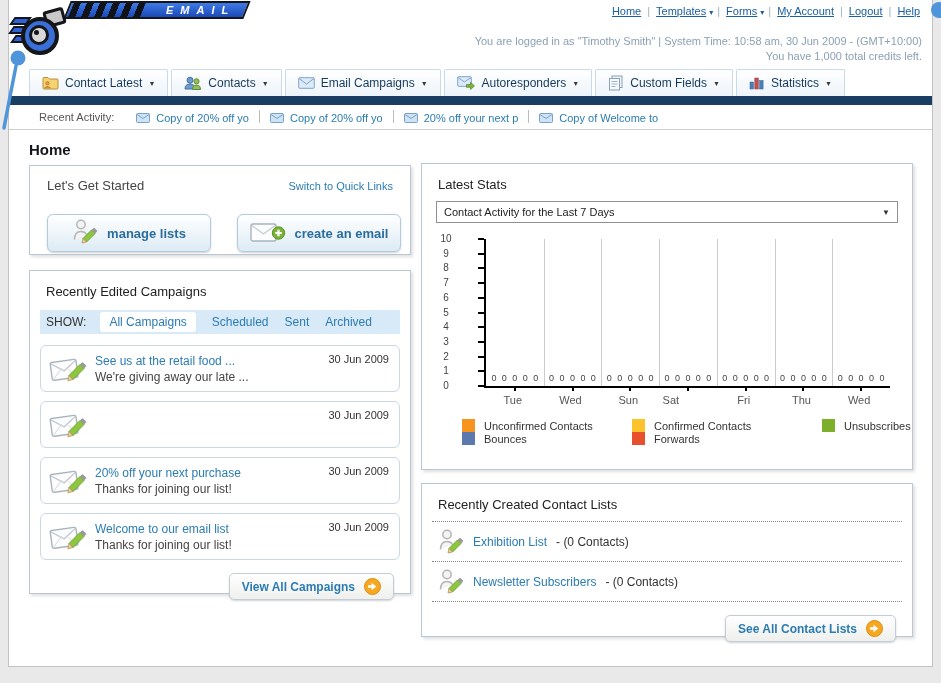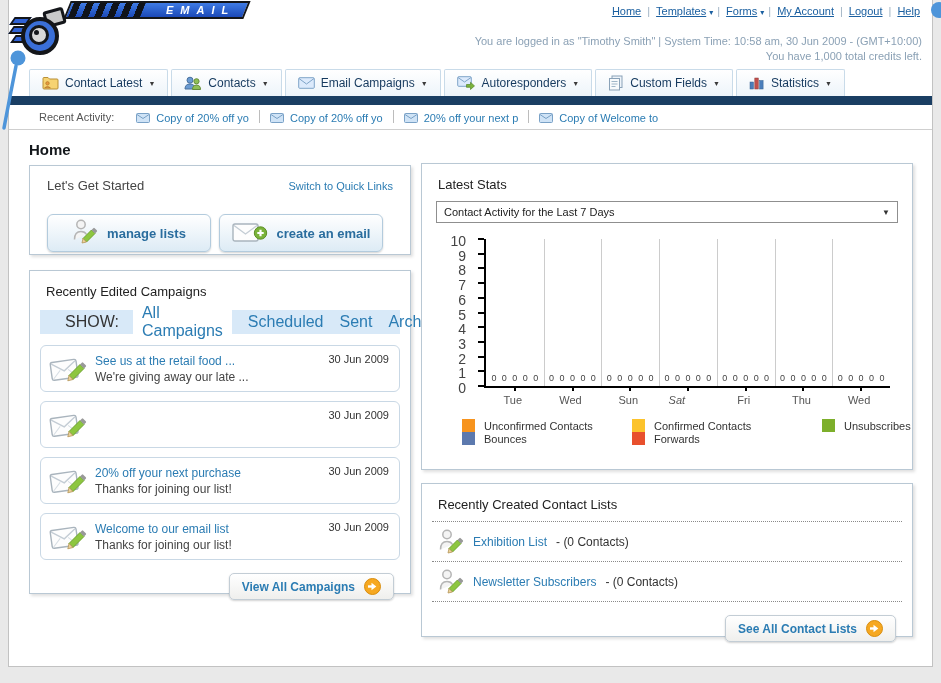--- a/index.html
+++ b/index.html
@@ -56,27 +56,27 @@
 
   
   .page-title { margin:11px 0 0 20px; font-size:15px; font-weight:bold; color:#14181c; }
   .panel { position:absolute; background:#fff; border:1px solid #b9c8d4; box-shadow:2px 2px 3px rgba(0,0,0,0.13); }
   .panel-title { font-size:13px; color:#222; padding:13px 16px 9px; }
 
   #get-started { left:20px; top:165px; width:380px; height:88px; }
   .gs-head { display:flex; justify-content:space-between; align-items:center; padding:12px 17px 9px; }
   .gs-title { font-size:13px; color:#444; }
   .gs-link { font-size:11px; color:#2b7cb3; }
-  .gs-buttons { display:flex; gap:8px; padding:12px 17px; }
+  .gs-buttons { display:flex; gap:26px; padding:12px 17px; }
   .big-btn { flex:0 0 162px; height:36px; border:1px solid #b3cbdd; border-radius:6px; background:linear-gradient(#ffffff,#ddebf5);
              display:flex; align-items:center; justify-content:center; gap:9px; font-family:"Liberation Sans",sans-serif;
              font-weight:bold; font-size:13px; color:#2a6d9e; box-shadow:0 1px 2px rgba(0,0,0,.18); cursor:pointer; }
 
   #campaigns { left:20px; top:270px; width:380px; height:322px; }
-  .showbar { display:flex; align-items:center; gap:14px; height:24px; margin:2px 10px 0; background:#d8e9f8; padding:0 25px; font-size:16px; color:#333; }
+  .showbar { display:flex; align-items:center; gap:14px; height:24px; margin:2px 10px 0; background:#d8e9f8; padding:0 6px; font-size:12px; color:#333; }
   .filter { color:#2b7cb3; }
   .filter.active { background:#fff; padding:3px 9px; border-radius:3px; }
   .cards { display:flex; flex-direction:column; gap:9px; margin:11px 10px 0; }
   .card { display:flex; align-items:center; border:1px solid #c9d8e5; border-radius:6px; padding:4px 10px 4px 8px; min-height:37px; background:#fff; cursor:pointer; }
   .cardicon { margin-right:8px; }
   .cardicon svg { display:block; }
   .cardtitle { display:block; font-size:12px; color:#2b7cb3; }
   .cardsub { font-size:12px; color:#444; margin-top:2px; }
   .carddate { margin-left:auto; align-self:flex-start; padding-top:3px; font-size:11px; color:#333; }
   .btnrow { text-align:right; margin:13px 16px 0 0; }
@@ -86,21 +86,21 @@
   .action-btn svg { display:block; }
 
   #stats { left:412px; top:163px; width:490px; height:305px; }
   .dropdown { margin:0 14px; height:20px; border:1px solid #8f8f8f; display:flex; align-items:center; justify-content:space-between; padding:0 7px; font-size:11px; color:#222; background:#fff; cursor:pointer; }
   .ddcaret { font-size:8px; color:#333; }
 
   .chart { position:relative; margin:16px 0 0 22px; height:172px; }
   .plot { position:absolute; left:40px; top:0; width:404px; height:147px; border-left:2px solid #000; border-bottom:2px solid #000; }
   .gridline { position:absolute; top:0; bottom:0; width:1px; background:#ccc; }
   .ylabels { position:absolute; left:0; top:0; width:34px; height:147px; }
-  .ylab { position:absolute; right:12px; width:22px; text-align:right; font-size:14px; color:#444; }
+  .ylab { position:absolute; right:21px; width:22px; text-align:center; font-size:10px; color:#444; }
   .ytick { position:absolute; left:-8px; width:6px; height:2px; background:#000; }
   .vgroup { position:absolute; bottom:3px; display:flex; justify-content:space-evenly; }
   .zval { font-size:9px; color:#444; }
   .xtick { position:absolute; top:100%; width:2px; height:5px; background:#000; }
   .xlab { position:absolute; top:155px; text-align:center; font-size:11px; color:#555; }
 
   .legend { margin:8px 0 0 40px; display:grid; grid-template-columns:170px 190px auto; }
   .lgitem { display:flex; align-items:center; font-size:11px; color:#333; }
   .lgsq { width:13px; height:13px; display:inline-block; margin-right:9px; }
 
@@ -470,21 +470,21 @@
             <span class="zval">0</span>
             <span class="zval">0</span>
             <span class="zval">0</span>
             <span class="zval">0</span>
           </div>
           <div class="xtick" style="left: 374.1px;"></div>
         </div>
     <div class="xlab" style="left: 40px; width: 57.7px;">Tue</div>
         <div class="xlab" style="left: 97.7px; width: 57.7px;">Wed</div>
         <div class="xlab" style="left: 155.4px; width: 57.7px;">Sun</div>
-        <div class="xlab" style="left: 204px; width: 57.7px; font-style: italic;">Sat</div>
+        <div class="xlab" style="left: 198px; width: 57.7px;">Sat</div>
         <div class="xlab" style="left: 270.9px; width: 57.7px;">Fri</div>
         <div class="xlab" style="left: 328.6px; width: 57.7px;">Thu</div>
         <div class="xlab" style="left: 386.3px; width: 57.7px;">Wed</div>
       </div>
     <div class="legend" id="legend">
         <div class="lgitem">
           <span class="lgsq" style="background: rgb(247, 148, 30);"></span>
           <span class="lglabel">Unconfirmed Contacts</span>
         </div>
         <div class="lgitem">

